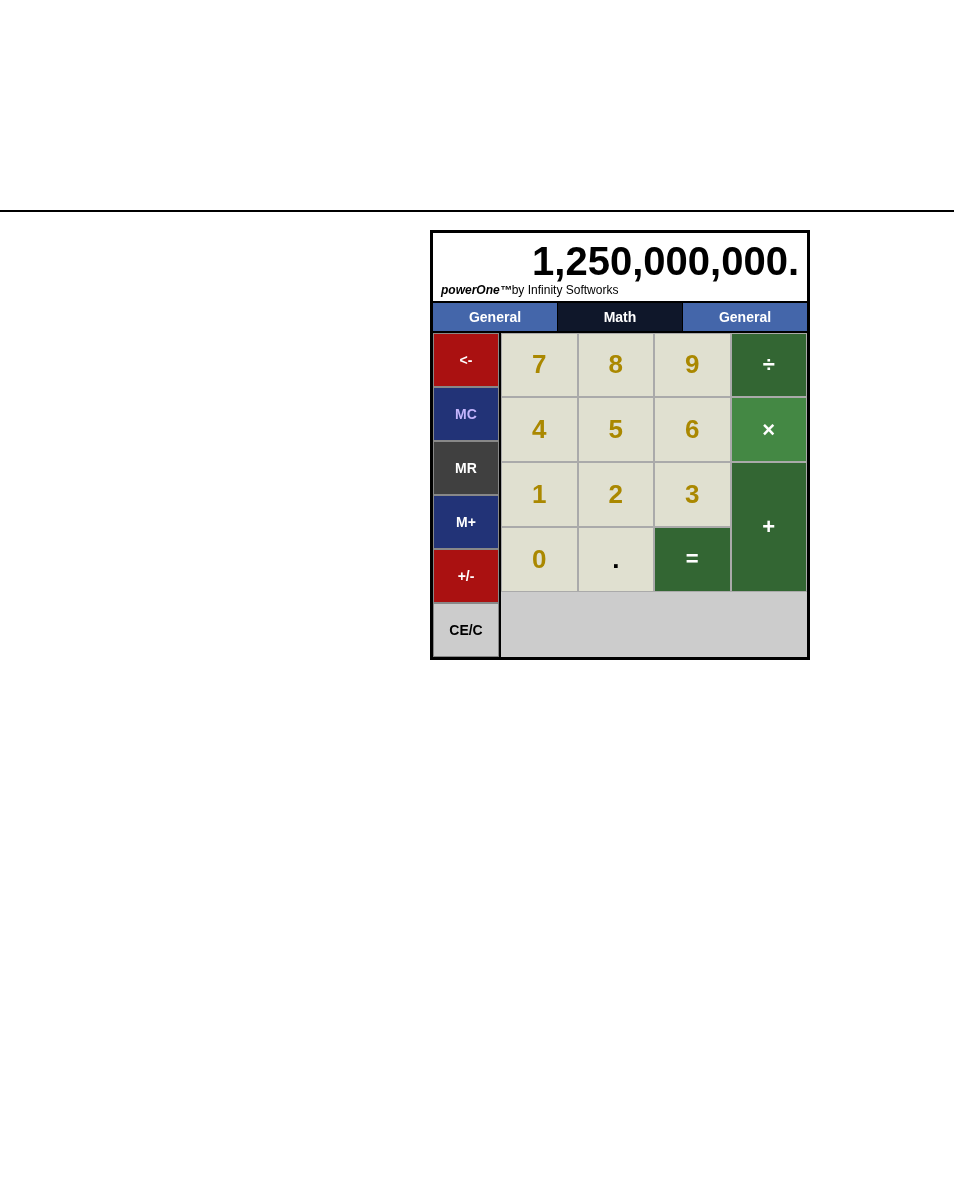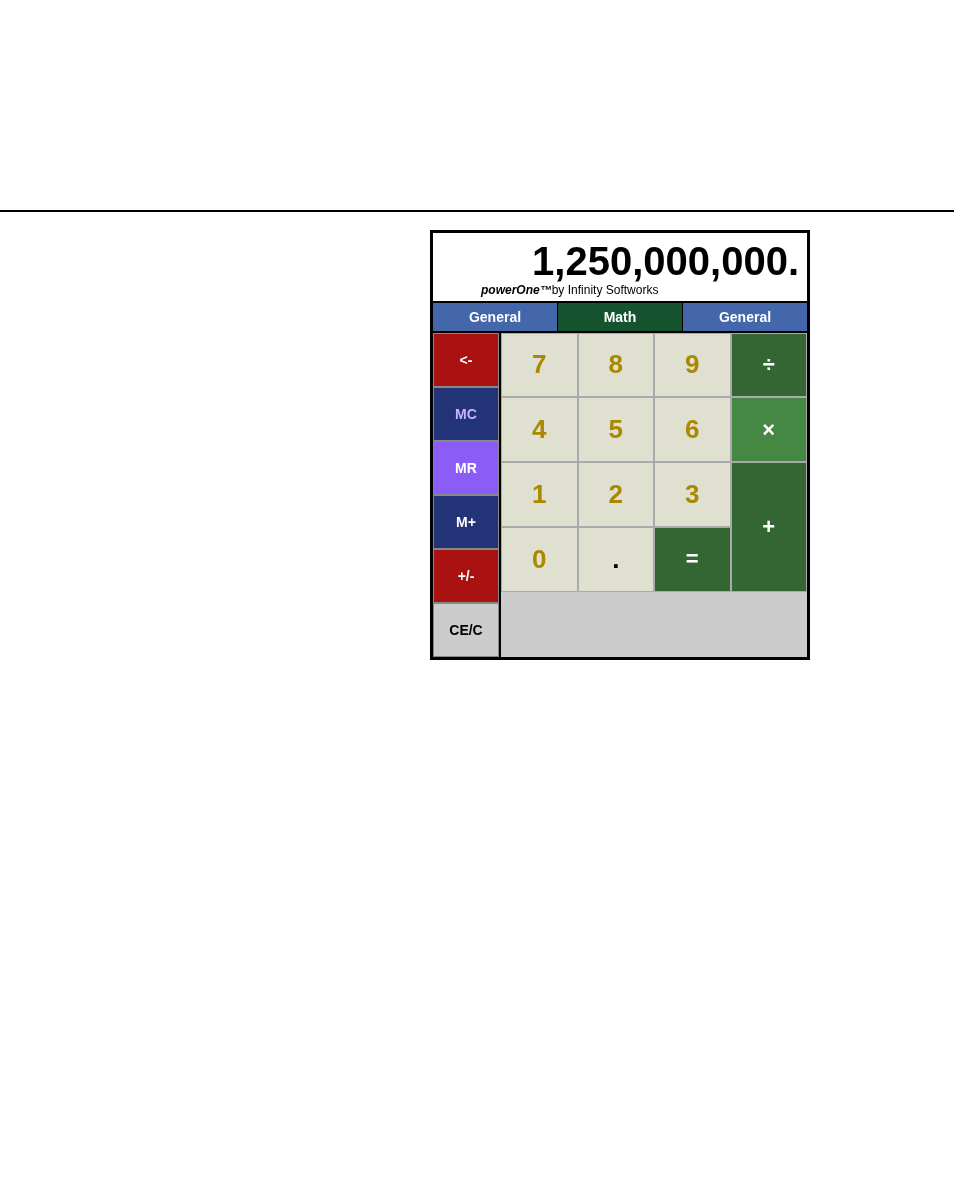--- a/index.html
+++ b/index.html
@@ -39,21 +39,20 @@
       font-weight: bold;
       font-family: Arial, sans-serif;
       color: #000;
       line-height: 1.1;
     }
     .display-brand {
       font-size: 12px;
       color: #000;
       font-family: Arial, sans-serif;
       line-height: 1.3;
-      margin-left: 40px;
     }
     .display-brand .power {
       font-weight: bold;
       font-style: italic;
     }
     .tabs {
       display: flex;
       border-bottom: 2px solid #000;
     }
     .tab {
@@ -62,21 +61,21 @@
       text-align: center;
       font-size: 14px;
       font-weight: bold;
       color: #fff;
       cursor: pointer;
       background: #4466aa;
       border-right: 1px solid #000;
     }
     .tab:last-child { border-right: none; text-align: center; }
     .tab.active {
-      background: #14532d;
+      background: #0f172a;
     }
     .buttons-area {
       display: flex;
       background: #ccc;
     }
     .left-col {
       display: flex;
       flex-direction: column;
       width: 68px;
       border-right: 2px solid #000;
@@ -102,21 +101,21 @@
     }
     .left-col .btn {
       height: 54px;
       font-size: 14px;
       font-weight: bold;
       border: 1px solid #888;
     }
     
     .btn-backspace { background: #aa1111; color: #fff; font-size: 16px; }
     .btn-mc { background: #223377; color: #c4b5fd; font-size: 14px; }
-    .btn-mr { background: #8b5cf6; color: #fff; font-size: 14px; }
+    .btn-mr { background: #404040; color: #fff; font-size: 14px; }
     .btn-mplus { background: #223377; color: #fff; font-size: 14px; }
     .btn-plusminus { background: #aa1111; color: #fff; font-size: 16px; }
     .btn-cec { background: #cccccc; color: #000; font-size: 13px; }
     
     .btn-num {
       background: #e0e0d0;
       color: #aa8800;
       font-size: 26px;
       font-weight: bold;
       font-family: Arial, sans-serif;

